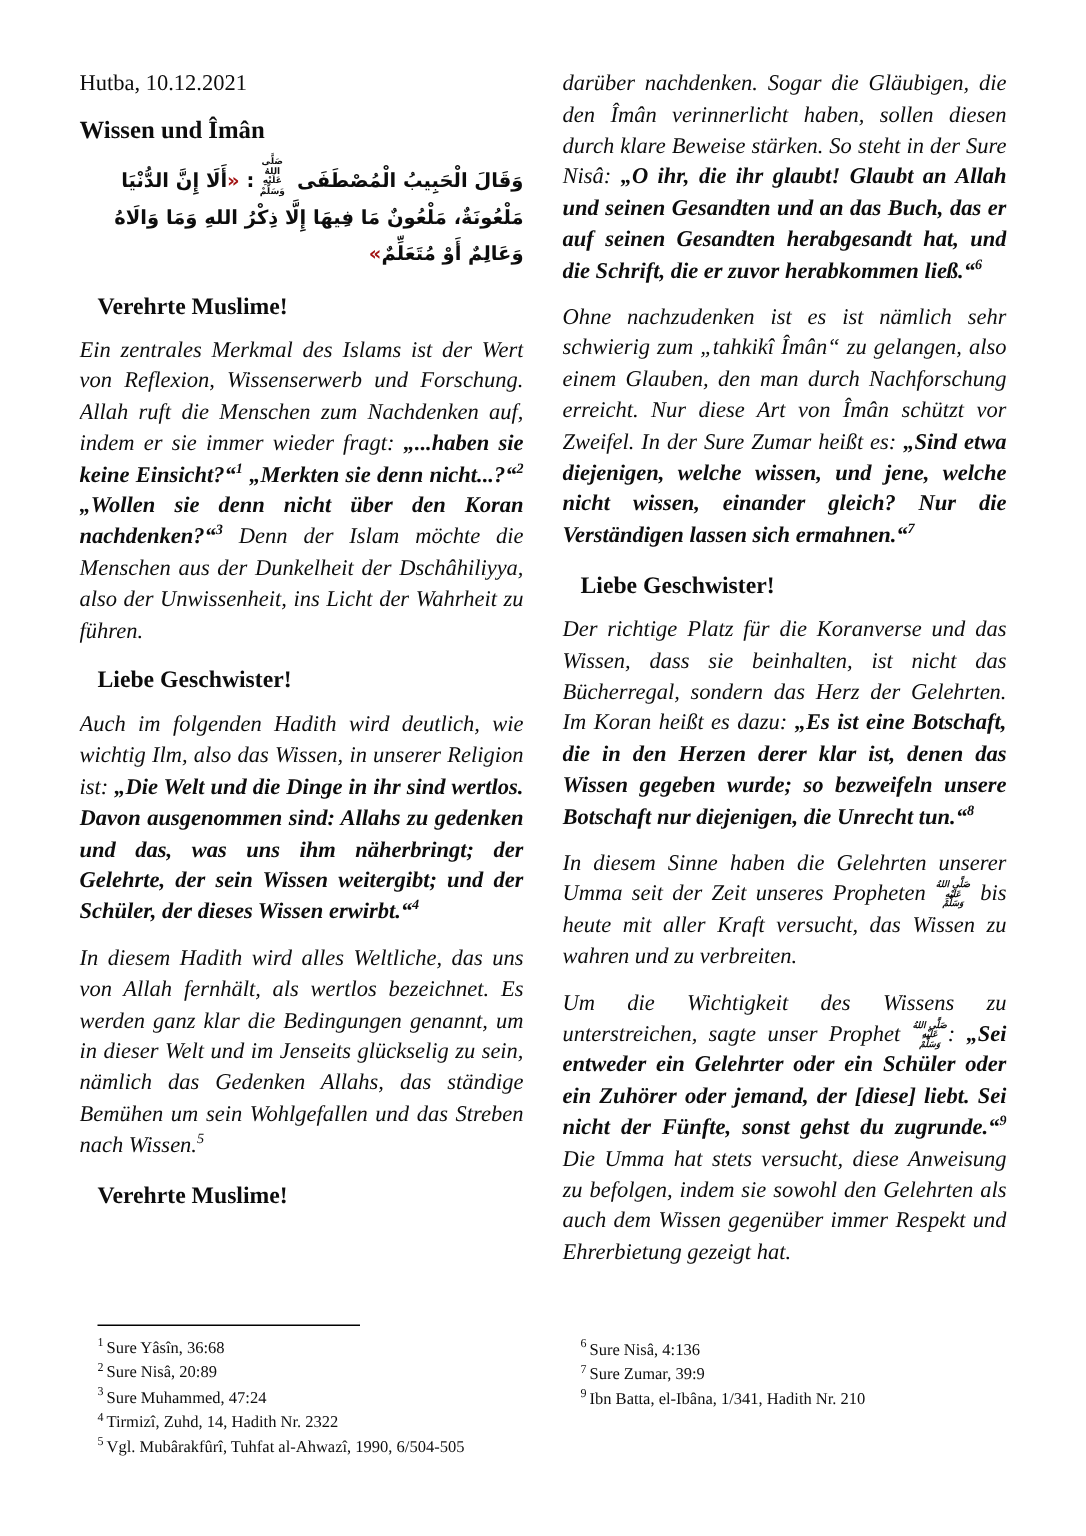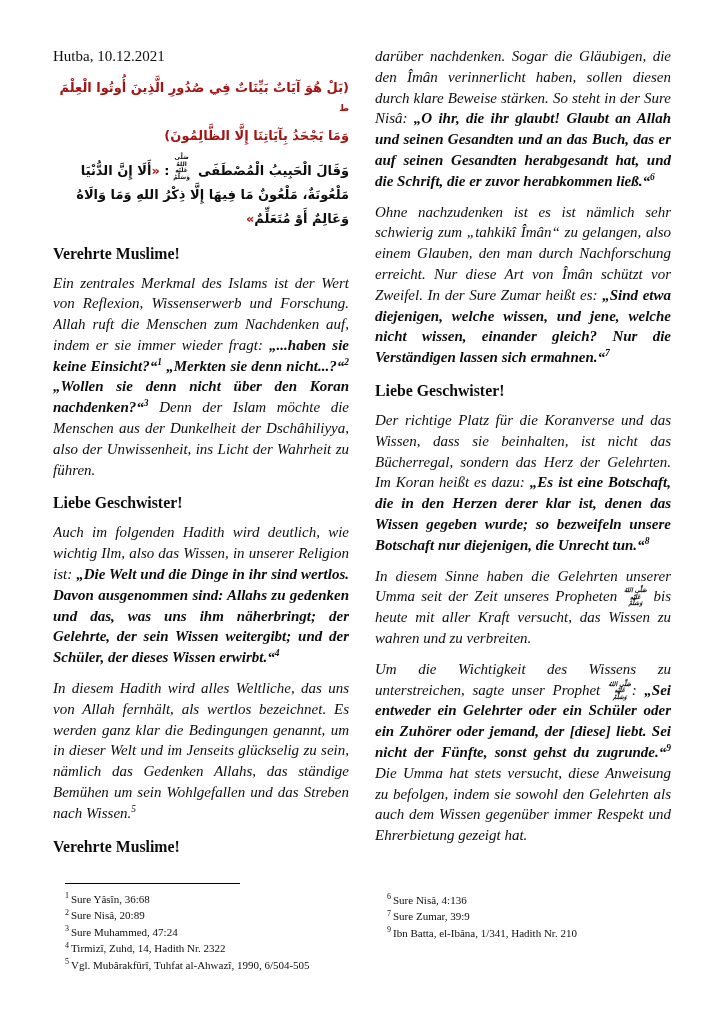--- a/index.html
+++ b/index.html
@@ -13,21 +13,21 @@
   .col-body { max-height:834px; overflow:hidden; }
 
   .meta { font-size:15px; line-height:20px; margin:0 0 10px; }
   .doc-title { font-size:16.5px; font-weight:bold; line-height:21px; margin:0 0 8px; }
 
   .arabic { direction:rtl; text-align:right; font-family:"DejaVu Sans", sans-serif;
             font-size:13px; line-height:24px; font-weight:bold; }
   .arabic.verse { margin:2px 0 6px; }
   .arabic.hadith { margin:0 0 4px; }
 
-  .heading { font-size:15.8px; font-weight:bold; line-height:20px; margin:13px 0 9px; }
+  .heading { font-size:15.8px; font-weight:bold; line-height:20px; margin:13px 12px 9px; }
   .para { font-size:15px; line-height:20.8px; text-align:justify; margin:0 0 10px;font-style:italic; }
   .b { font-weight:bold; }
   .red { color:var(--red); }
   sup { font-size:9.5px; line-height:0; vertical-align:super; }
 
   .saw { display:inline-block; direction:rtl; font-family:"DejaVu Sans", sans-serif;
          font-size:6px; line-height:6.5px; width:24px; text-align:center;
          vertical-align:-4px; font-weight:bold; white-space:normal; }
 
   .footnotes { position:absolute; left:12px; right:0; top:837px;
@@ -36,21 +36,21 @@
   .footnotes.no-rule { padding-top:9px; }
   .fn sup { font-size:8px; margin-right:2px; }
 </style>
 </head>
 <body>
 
 <div class="page">
   <div class="col">
     <div class="col-body">
         <div class="meta">Hutba, 10.12.2021</div>
-        <div class="arabic verse" dir="rtl"><span class="red">(بَلْ هُوَ آيَاتٌ بَيِّنَاتٌ فِي صُدُورِ الَّذِينَ أُوتُوا الْعِلْمَ </span><sup class="red">ط</sup><br><span class="red">وَمَا يَجْحَدُ بِآيَاتِنَا إِلَّا الظَّالِمُونَ)</span></div>
+        <div class="doc-title">Wissen und Îmân</div>
         <div class="arabic hadith" dir="rtl"><span>وَقَالَ الْحَبِيبُ الْمُصْطَفَى </span><span class="saw">صَلَّى اللهُ عَلَيْهِ وَسَلَّمْ</span><span>: </span><span class="red">«</span><span>أَلَا إِنَّ الدُّنْيَا مَلْعُونَةٌ، مَلْعُونٌ مَا فِيهَا إِلَّا ذِكْرُ اللهِ وَمَا وَالَاهُ وَعَالِمٌ أَوْ مُتَعَلِّمٌ</span><span class="red">»</span></div>
         <div class="heading">Verehrte Muslime!</div>
         <p class="para"><span>Ein zentrales Merkmal des Islams ist der Wert von Reflexion, Wissenserwerb und Forschung. Allah ruft die Menschen zum Nachdenken auf, indem er sie immer wieder fragt: </span><span class="b">„...haben sie keine Einsicht?“</span><sup class="b">1</sup><span class="b"> </span><span class="b">„Merkten sie denn nicht...?“</span><sup class="b">2</sup><span class="b"> </span><span class="b">„Wollen sie denn nicht über den Koran nachdenken?“</span><sup class="b">3</sup><span> Denn der Islam möchte die Menschen aus der Dunkelheit der Dschâhiliyya, also der Unwissenheit, ins Licht der Wahrheit zu führen.</span></p>
         <div class="heading">Liebe Geschwister!</div>
         <p class="para"><span>Auch im folgenden Hadith wird deutlich, wie wichtig Ilm, also das Wissen, in unserer Religion ist: </span><span class="b">„Die Welt und die Dinge in ihr sind wertlos. Davon ausgenommen sind: Allahs zu gedenken und das, was uns ihm näherbringt; der Gelehrte, der sein Wissen weitergibt; und der Schüler, der dieses Wissen erwirbt.“</span><sup class="b">4</sup></p>
         <p class="para"><span>In diesem Hadith wird alles Weltliche, das uns von Allah fernhält, als wertlos bezeichnet. Es werden ganz klar die Bedingungen genannt, um in dieser Welt und im Jenseits glückselig zu sein, nämlich das Gedenken Allahs, das ständige Bemühen um sein Wohlgefallen und das Streben nach Wissen.</span><sup>5</sup></p>
         <div class="heading">Verehrte Muslime!</div>
       </div>
     <div class="footnotes">
       <div class="fn-rule"></div>

